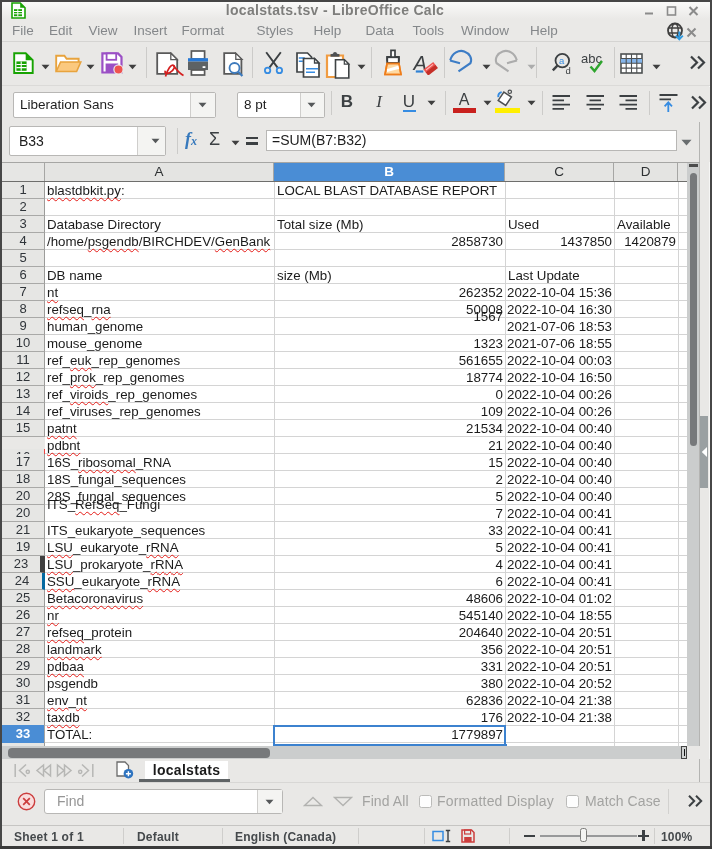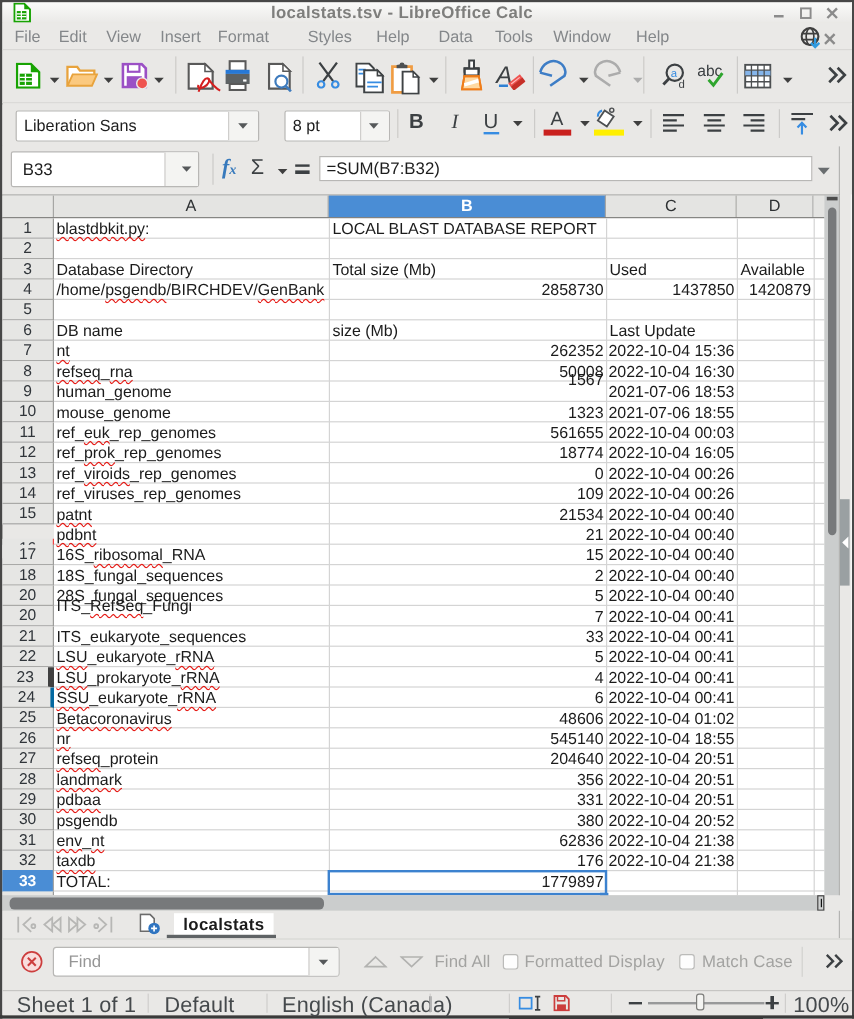--- a/index.html
+++ b/index.html
@@ -8,21 +8,21 @@
       text-decoration-thickness:1.3px; text-underline-offset:2px; text-decoration-skip-ink:none; }
 .cell { font-size:13.3px; color:#1b1b1b; line-height:17px; white-space:nowrap; }
 .num { text-align:right; }
 .mi { position:absolute; top:0; font-size:13.5px; color:#84878a; line-height:22px; }
 .colhdr { position:absolute; top:163px; height:18px; background:#e4e4e2; color:#2e3133;
           font-size:13.5px; line-height:18px; text-align:center; border-right:1px solid #a6a6a4; }
 .rowhdr { position:absolute; left:2px; width:43px; background:#e6e6e4; color:#30353a;
           font-size:13px; text-align:center; border-bottom:1px solid #a9a9a7; line-height:16px; }
 .gline { position:absolute; background:#d4d4d4; }
 .cb { position:absolute; width:13px; height:13px; background:#fdfdfd; border:1px solid #bbbbb9; border-radius:2.5px; }
-.sbtext { position:absolute; font-size:18px; letter-spacing:0.2px; color:#45494c; line-height:23px; top:826px; }
+.sbtext { position:absolute; font-size:12px; letter-spacing:0.2px; color:#45494c; line-height:23px; top:826px;font-weight:bold; }
 </style></head><body>
 
 <div class="a" style="left:0;top:0;width:712px;height:2px;background:#474747"></div>
 <div class="a" style="left:0;top:0;width:2px;height:849px;background:#474747"></div>
 <div class="a" style="left:710px;top:0;width:2px;height:849px;background:#474747"></div>
 <div class="a" style="left:709px;top:2px;width:1px;height:844px;background:#f6f6f5"></div>
 <div class="a" style="left:0;top:846px;width:712px;height:3px;background:#3a3a3a"></div>
 <div class="a" style="left:2px;top:2px;width:708px;height:17px;background:linear-gradient(#fafaf9,#eae9e7)"></div>
 <svg class="a" style="left:11px;top:2px" width="15" height="17" viewBox="0 0 15 17">
 <path d="M1 1 h8.2 l4.8 4.8 V16 H1 Z" fill="#fff" stroke="#18a303" stroke-width="1.6"></path>
@@ -315,21 +315,21 @@
 <div class="rowhdr" style="top:369px;height:17px;border-right:1px solid #9c9c9a">12</div>
 <div class="rowhdr" style="top:386px;height:17px;border-right:1px solid #9c9c9a">13</div>
 <div class="rowhdr" style="top:403px;height:17px;border-right:1px solid #9c9c9a">14</div>
 <div class="rowhdr" style="top:420px;height:17px;border-right:1px solid #9c9c9a">15</div>
 <div class="rowhdr" style="top:449px;height:17px;border-right:1px solid #ef4444">16</div>
 <div class="rowhdr" style="top:454px;height:17px;border-right:1px solid #9c9c9a">17</div>
 <div class="rowhdr" style="top:471px;height:17px;border-right:1px solid #9c9c9a">18</div>
 <div class="rowhdr" style="top:488px;height:17px;border-right:1px solid #9c9c9a">20</div>
 <div class="rowhdr" style="top:505px;height:17px;border-right:1px solid #9c9c9a">20</div>
 <div class="rowhdr" style="top:522px;height:17px;border-right:1px solid #9c9c9a">21</div>
-<div class="rowhdr" style="top:539px;height:17px;border-right:1px solid #9c9c9a">22</div>
+<div class="rowhdr" style="top:539px;height:17px;border-right:1px solid #9c9c9a">19</div>
 <div class="rowhdr" style="top:556px;height:17px;border-right:5px solid #404040">23</div>
 <div class="rowhdr" style="top:573px;height:17px;border-right:3px solid #0369a1">24</div>
 <div class="rowhdr" style="top:590px;height:17px;border-right:1px solid #9c9c9a">25</div>
 <div class="rowhdr" style="top:607px;height:17px;border-right:1px solid #9c9c9a">26</div>
 <div class="rowhdr" style="top:624px;height:17px;border-right:1px solid #9c9c9a">27</div>
 <div class="rowhdr" style="top:641px;height:17px;border-right:1px solid #9c9c9a">28</div>
 <div class="rowhdr" style="top:658px;height:17px;border-right:1px solid #9c9c9a">29</div>
 <div class="rowhdr" style="top:675px;height:17px;border-right:1px solid #9c9c9a">30</div>
 <div class="rowhdr" style="top:692px;height:17px;border-right:1px solid #9c9c9a">31</div>
 <div class="rowhdr" style="top:709px;height:17px;border-right:1px solid #9c9c9a">32</div>
@@ -354,21 +354,21 @@
 <div class="a cell num" style="left:274px;top:308px;width:229px;height:17px">1567</div>
 <div class="a cell" style="left:507px;top:318px;height:17px">2021-07-06 18:53</div>
 <div class="a cell" style="left:47px;top:335px;height:17px">mouse_genome</div>
 <div class="a cell num" style="left:274px;top:335px;width:229px;height:17px">1323</div>
 <div class="a cell" style="left:507px;top:335px;height:17px">2021-07-06 18:55</div>
 <div class="a cell" style="left:47px;top:352px;height:17px">ref_<span class="sp">euk</span>_rep_genomes</div>
 <div class="a cell num" style="left:274px;top:352px;width:229px;height:17px">561655</div>
 <div class="a cell" style="left:507px;top:352px;height:17px">2022-10-04 00:03</div>
 <div class="a cell" style="left:47px;top:369px;height:17px">ref_<span class="sp">prok</span>_rep_genomes</div>
 <div class="a cell num" style="left:274px;top:369px;width:229px;height:17px">18774</div>
-<div class="a cell" style="left:507px;top:369px;height:17px">2022-10-04 16:05</div>
+<div class="a cell" style="left:507px;top:369px;height:17px">2022-10-04 16:50</div>
 <div class="a cell" style="left:47px;top:386px;height:17px">ref_<span class="sp">viroids</span>_rep_genomes</div>
 <div class="a cell num" style="left:274px;top:386px;width:229px;height:17px">0</div>
 <div class="a cell" style="left:507px;top:386px;height:17px">2022-10-04 00:26</div>
 <div class="a cell" style="left:47px;top:403px;height:17px">ref_viruses_rep_genomes</div>
 <div class="a cell num" style="left:274px;top:403px;width:229px;height:17px">109</div>
 <div class="a cell" style="left:507px;top:403px;height:17px">2022-10-04 00:26</div>
 <div class="a cell" style="left:47px;top:420px;height:17px"><span class="sp">patnt</span></div>
 <div class="a cell num" style="left:274px;top:420px;width:229px;height:17px">21534</div>
 <div class="a cell" style="left:507px;top:420px;height:17px">2022-10-04 00:40</div>
 <div class="a cell" style="left:47px;top:437px;height:17px"><span class="sp">pdbnt</span></div>

